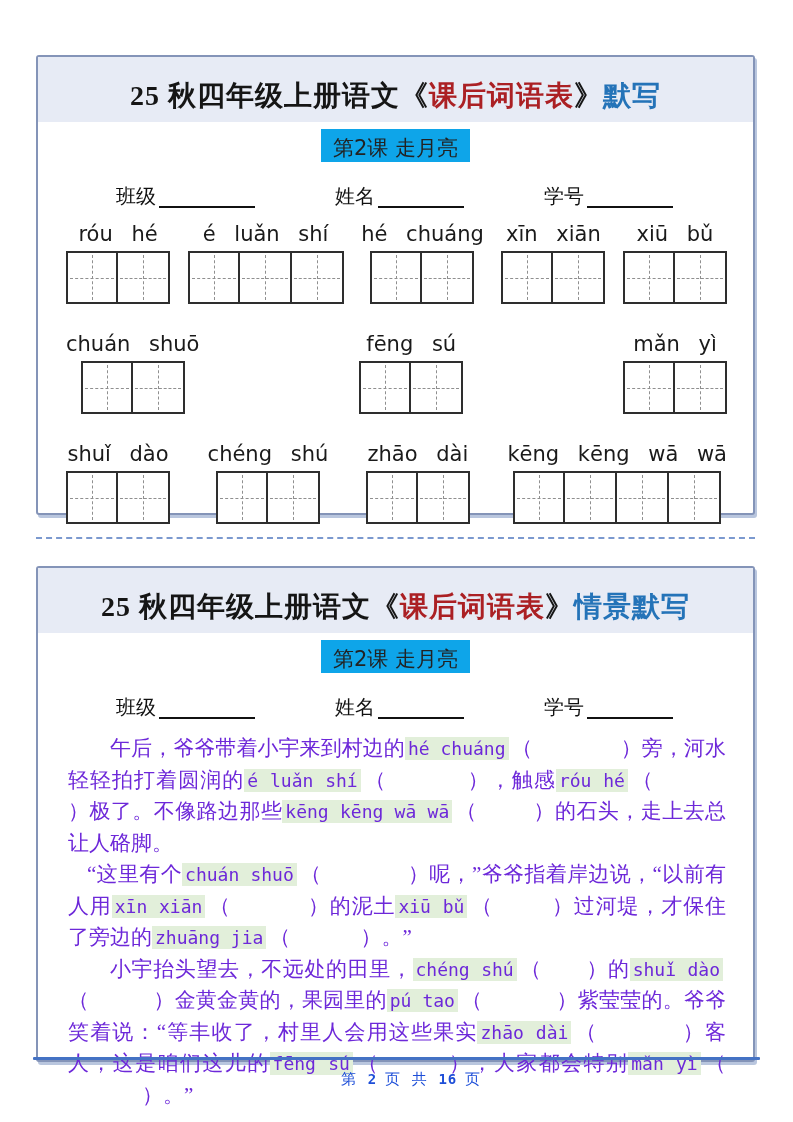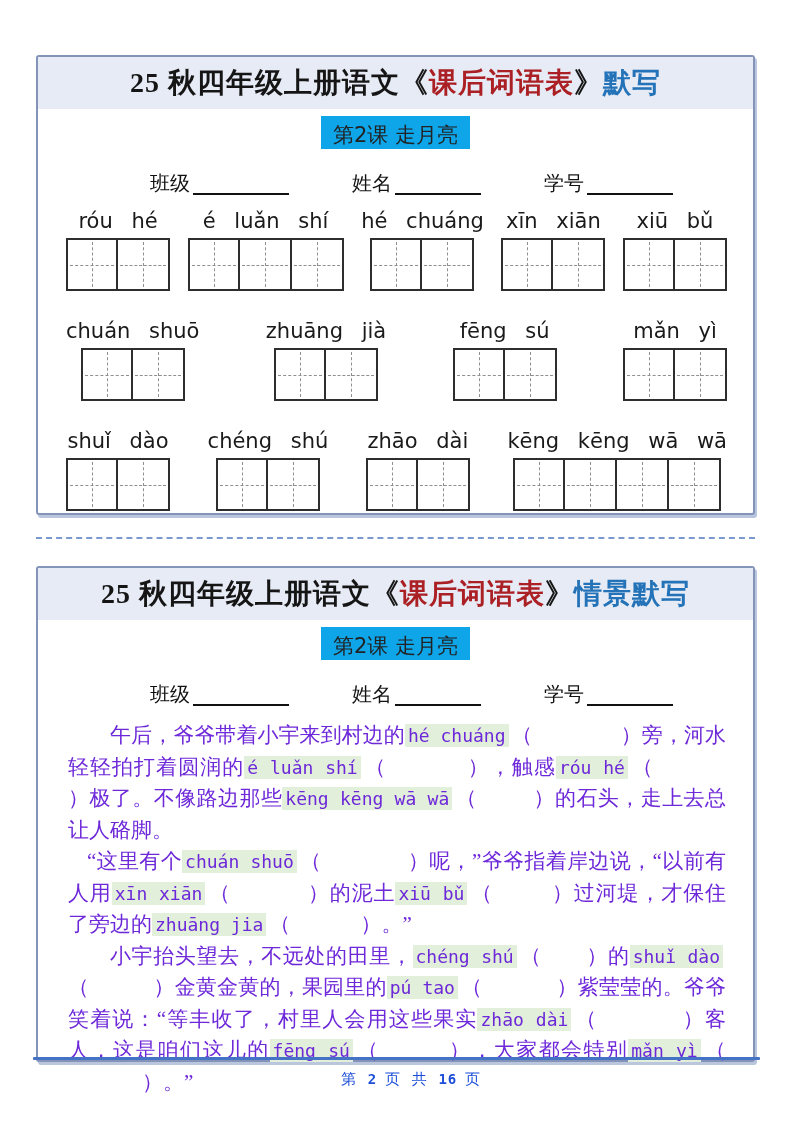--- a/index.html
+++ b/index.html
@@ -13,38 +13,38 @@
     position:absolute; left:36px; width:719px;
     background:#fff;
     border:2px solid #8494b8; border-radius:3px;
     box-shadow:2px 3px 0 #b9c6de;
   }
   #panel1 { top:55px;  height:460px; }
   #panel2 { top:566px; height:496px; }
 
   .panel-header {
     width:100%; background:#e7ebf5;
-    text-align:center; padding:7px 0 7px 0;
+    text-align:center; padding:20px 0 7px 0;
     font-weight:bold; font-size:28px; letter-spacing:1px;
     font-family:"Liberation Serif","DejaVu Serif",serif;
   }
   .tp-black { color:#151515; }
   .tp-red   { color:#ab2024; }
   .tp-blue  { color:#2473b8; }
 
   .badge-wrap { text-align:center; margin-top:7px; }
   .lesson-badge {
     display:inline-block; background:#0ea5e9; color:#222;
     font-family:"DejaVu Sans","Liberation Sans",sans-serif;
     font-size:21px; padding:5px 12px 0 12px;
   }
 
   .fields-row {
     display:flex; justify-content:space-between;
-    padding:0 80px 0 112px; margin-top:16px;
+    padding:0 80px 0 78px; margin-top:16px;
     font-size:20px; height:30px; align-items:flex-end;
   }
   .field { display:flex; align-items:flex-end; }
   .field-label { line-height:24px; }
   .field-blank {
     display:inline-block; height:24px;
     border-bottom:2px solid #111; margin-left:3px;
   }
   .field:nth-child(1) .field-blank { width:96px; }
   .field:nth-child(2) .field-blank { width:86px; }
@@ -161,27 +161,20 @@
           <div class="pinyin-label">xiū bǔ</div>
           <div class="box-strip">
             <div class="char-box"></div>
             <div class="char-box"></div>
           </div>
         </div>
       </div>
       <div class="word-row">
         <div class="word-group">
           <div class="pinyin-label">chuán shuō</div>
-          <div class="box-strip">
-            <div class="char-box"></div>
-            <div class="char-box"></div>
-          </div>
-        </div>
-        <div class="word-group">
-          <div class="pinyin-label">zhuāng jià</div>
           <div class="box-strip">
             <div class="char-box"></div>
             <div class="char-box"></div>
           </div>
         </div>
         <div class="word-group">
           <div class="pinyin-label">fēng sú</div>
           <div class="box-strip">
             <div class="char-box"></div>
             <div class="char-box"></div>

